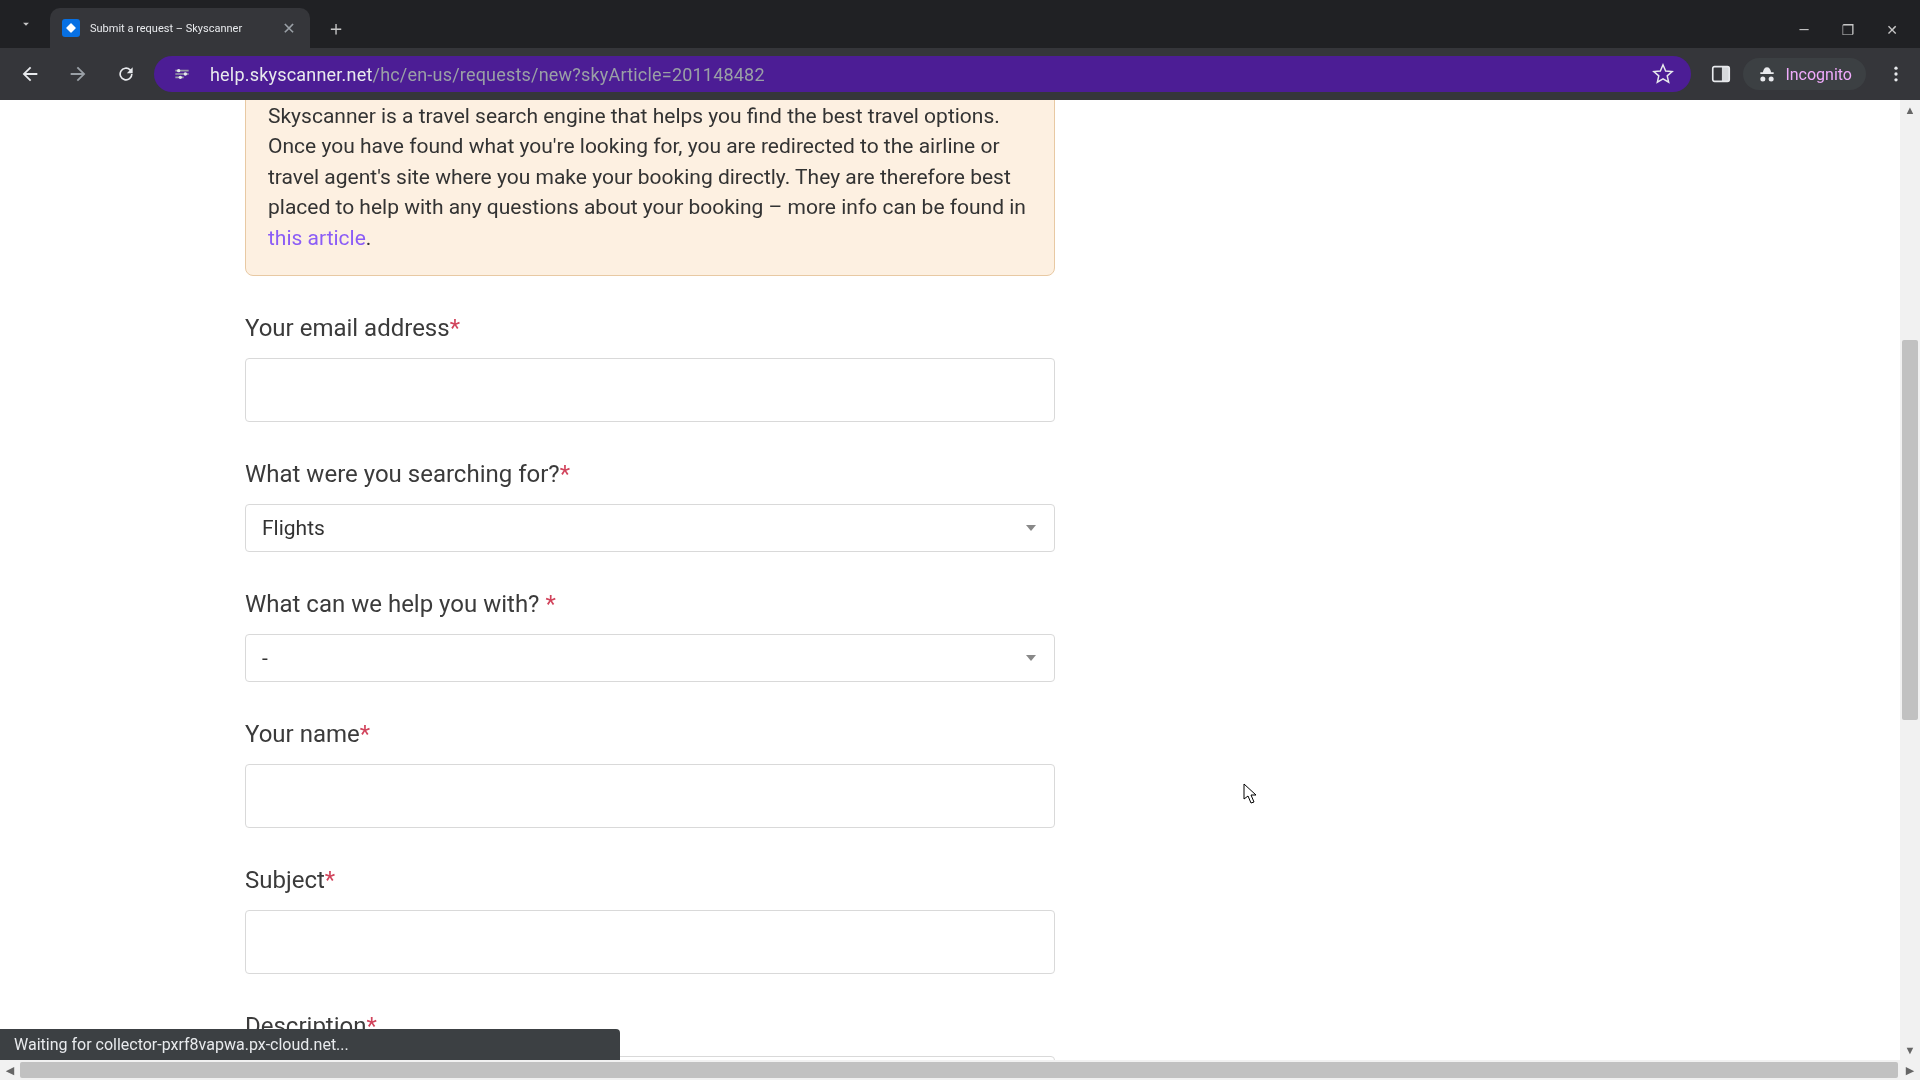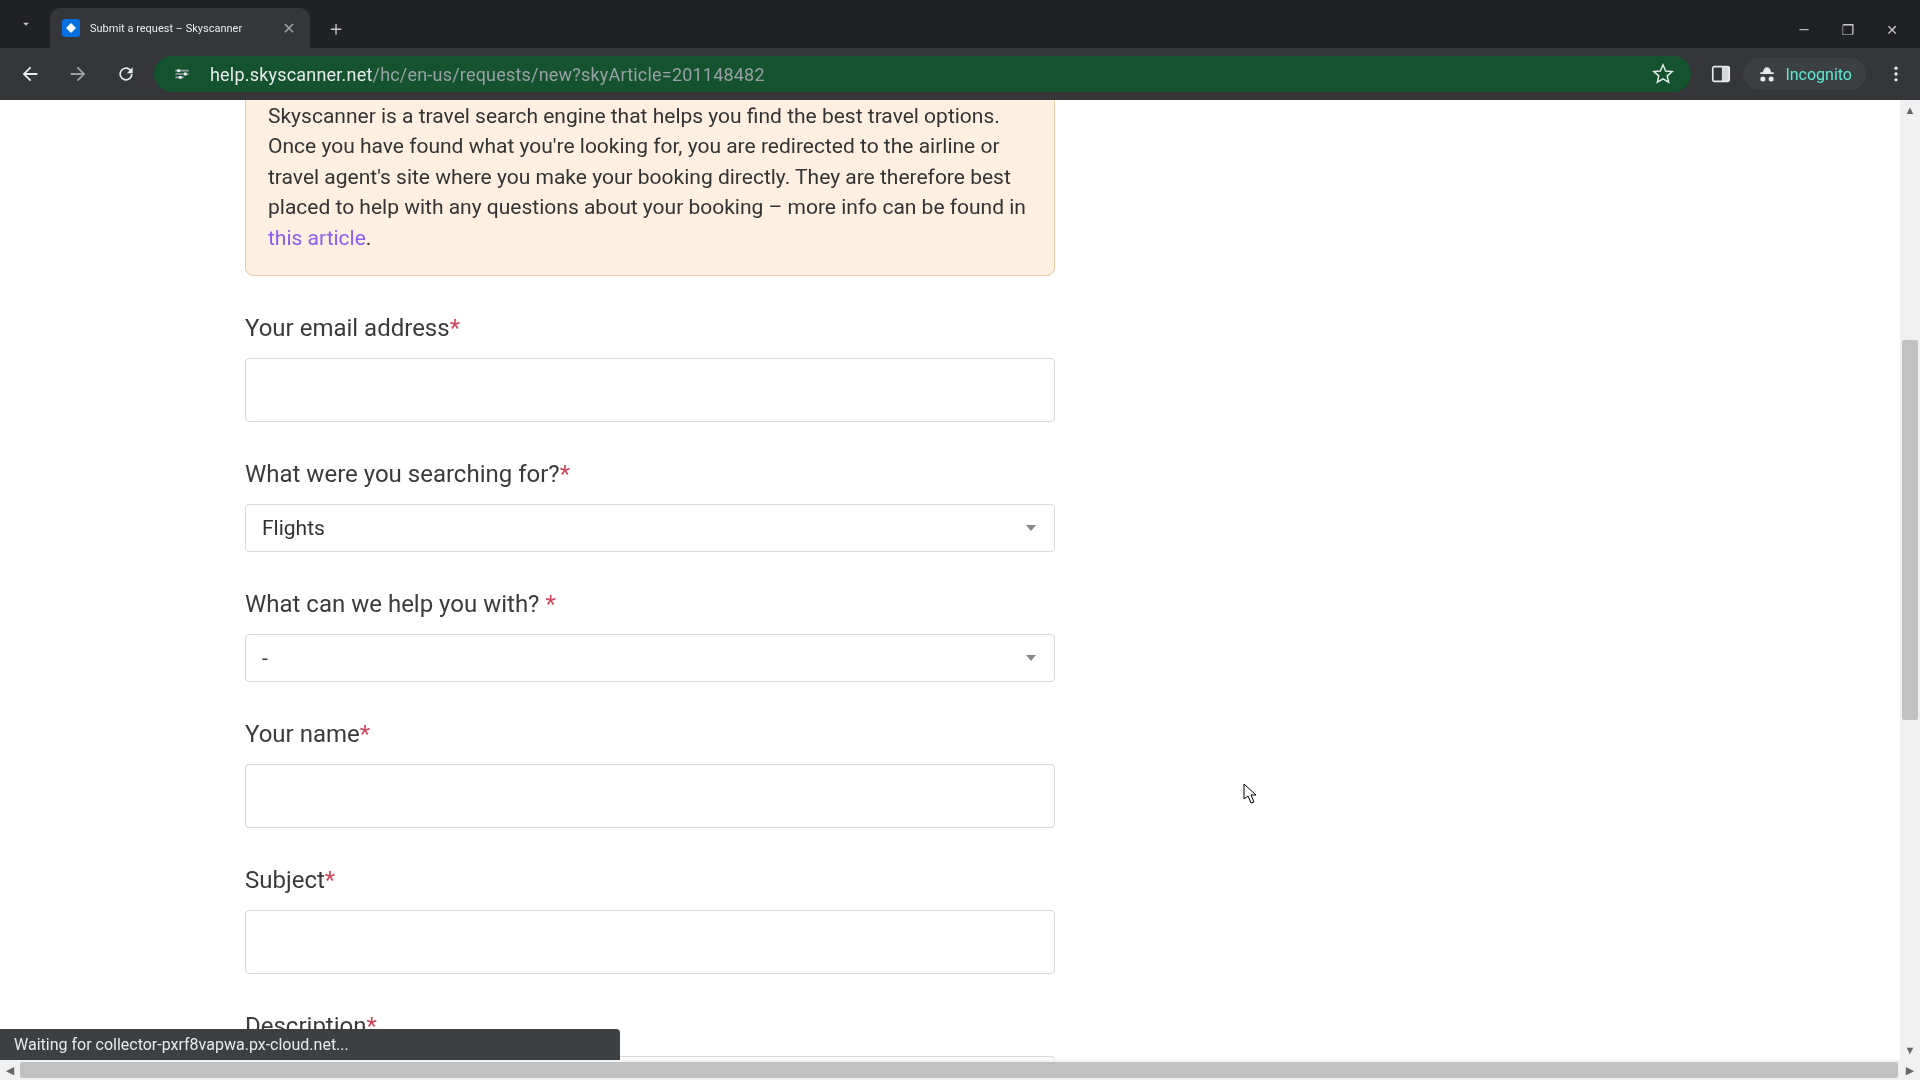--- a/index.html
+++ b/index.html
@@ -72,37 +72,37 @@
     gap: 8px;
   }
   .nav-btn {
     width: 40px; height:40px; display:flex; align-items:center; justify-content:center;
     border-radius:50%;
   }
   .nav-btn svg { fill:#9aa0a6; }
   .nav-btn.enabled svg { fill:#e8eaed; }
   .addr-bar {
     flex:1;
-    background:#14532d;
+    background:#4c1d95;
     height:36px;
     border-radius:20px;
     display:flex;
     align-items:center;
     padding:0 14px;
     gap:14px;
     color:#e8eaed;
   }
   .addr-bar .site-info { display:flex; align-items:center; }
   .addr-bar .url { font-size:18px; letter-spacing:0.2px; }
   .addr-bar .url .path { color:#9aa0a6; }
   .addr-right { margin-left:auto; display:flex; align-items:center; gap:14px; }
   .incognito-pill {
     display:flex; align-items:center; gap:8px;
     background:#3c4043; border-radius:18px; padding:6px 14px;
-    color:#5eead4; font-size:16px;
+    color:#f0abfc; font-size:16px;
   }
   .icon-btn { width:28px; height:28px; display:flex; align-items:center; justify-content:center; }
   .icon-btn svg { fill:#e8eaed; }
 
   
   .viewport {
     position:absolute;
     top:100px; left:0; right:0; bottom:0;
     background:#fff;
     overflow:hidden;

